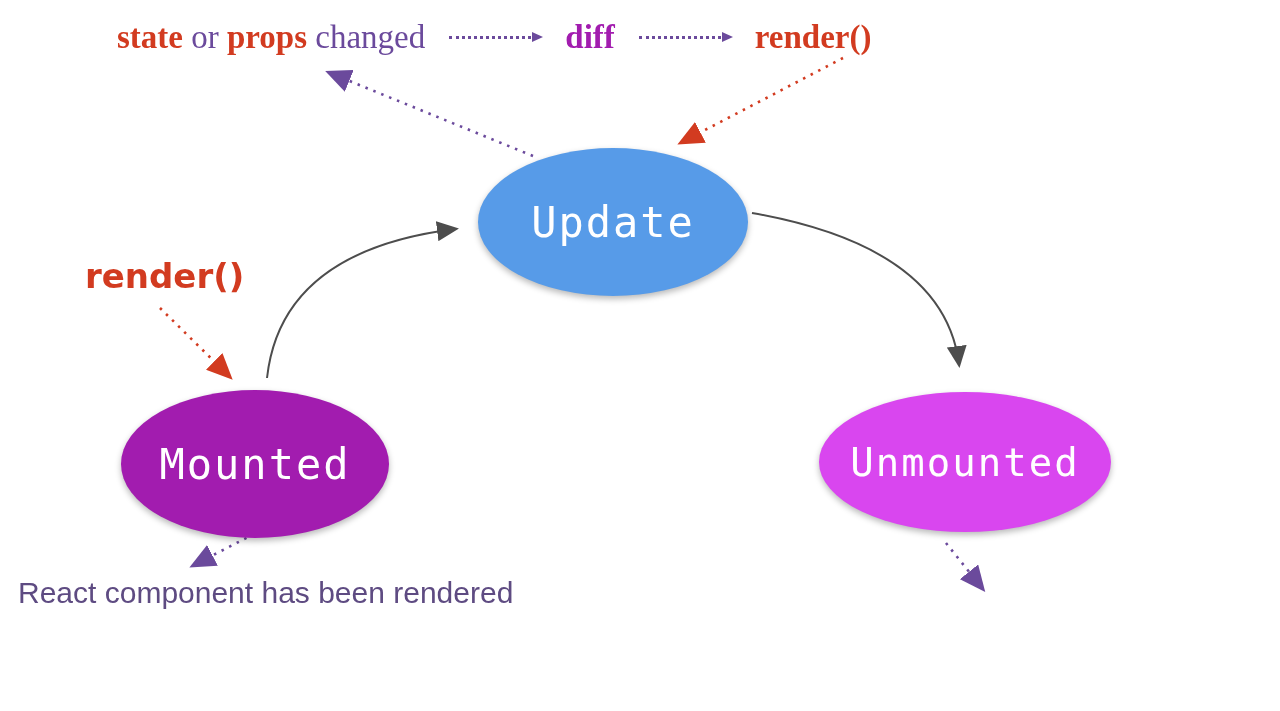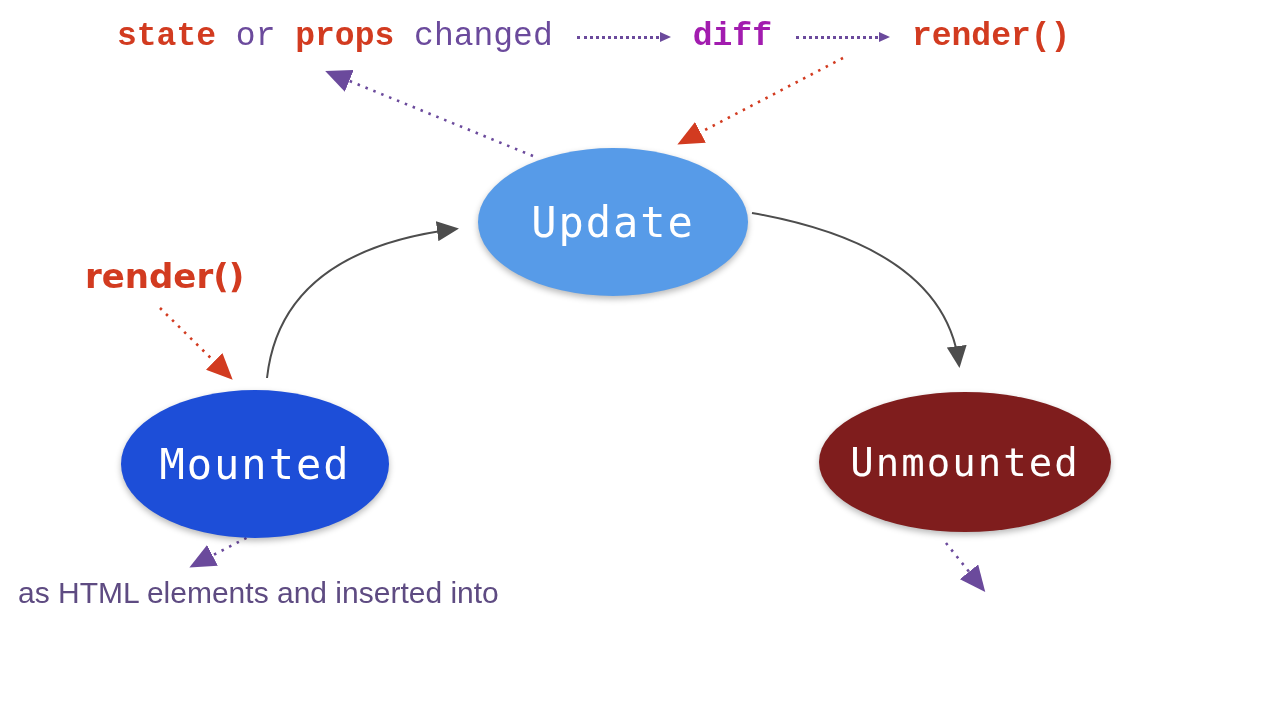--- a/index.html
+++ b/index.html
@@ -8,21 +8,21 @@
     width:1280px;height:711px;
     background:#ffffff;
     overflow:hidden;
     font-family:"Liberation Sans", sans-serif;
   }
   
   .top-flow{
     position:absolute;left:117px;top:14px;
     display:flex;align-items:center;gap:24px;
     font-size:33px;line-height:46px;
-    font-family:Liberation Mono, monospace;
+    font-family:Liberation Serif, serif;
     white-space:pre;
   }
   .code-red{color:#d23b20;font-weight:bold;}
   .word-purple{color:#6b4a9c;font-weight:normal;}
   .diff-purple{color:#a21caf;font-weight:bold;}
   .dotted-arrow{
     position:relative;
     width:82px;height:0;
     border-top:3px dotted #6b4a9c;
     margin-right:10px;
@@ -107,26 +107,26 @@
     <path d="M946,543 L982,588" stroke="#6b4a9c" stroke-width="2.6" stroke-dasharray="2.5 6" fill="none" marker-end="url(#head-purple)"></path>
 
     <path d="M267,378 Q281,251 455,229" stroke="#4d4d4d" stroke-width="2" fill="none" marker-end="url(#head-gray)"></path>
 
     <path d="M752,213 Q944,247 959,364" stroke="#4d4d4d" stroke-width="2" fill="none" marker-end="url(#head-gray)"></path>
   </svg>
 
   <div class="node" id="node-update" style="background-color: rgb(87, 155, 232); text-align: right;">
     <span>Update</span>
   </div>
-  <div class="node" id="node-mounted" style="background-color: #1d4ed8;">
+  <div class="node" id="node-mounted" style="background-color: #a21caf;">
     <span>Mounted</span>
   </div>
-  <div class="node" id="node-unmounted" style="background-color: #7f1d1d;">
+  <div class="node" id="node-unmounted" style="background-color: #d946ef;">
     <span>Unmounted</span>
   </div>
 
   <div class="render-left">render()</div>
 
   <div class="caption" id="caption-mounted">
-    <div>as HTML elements and inserted into</div>
+    <div>React component has been rendered</div>
   </div>
 
 </div>
 
 </body></html>

